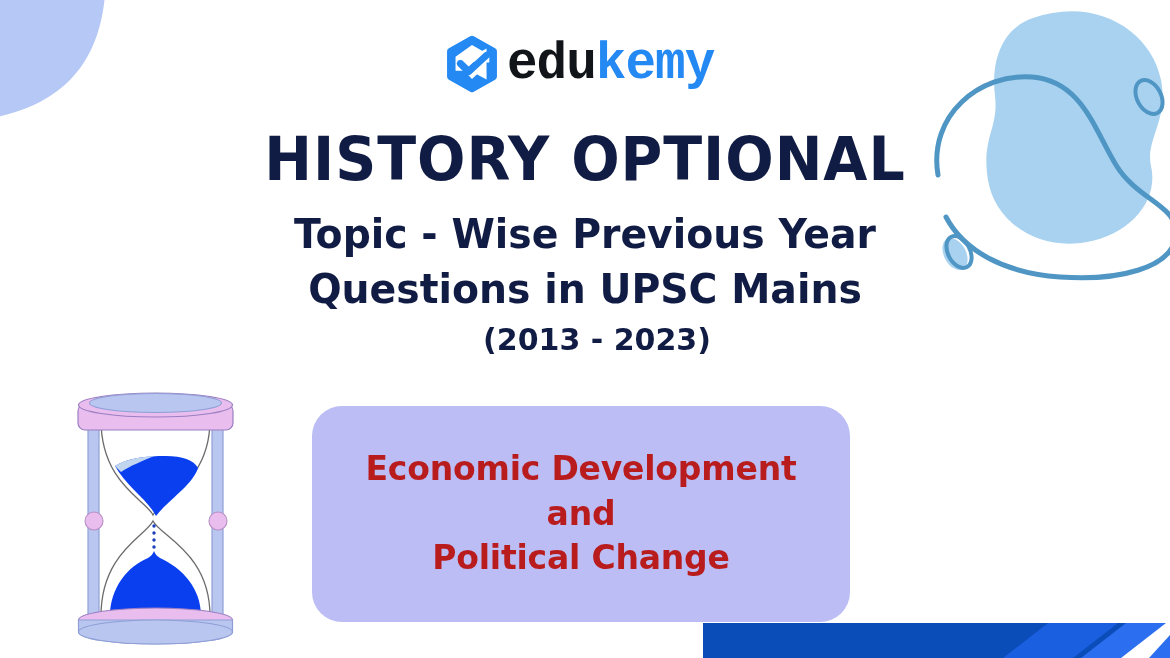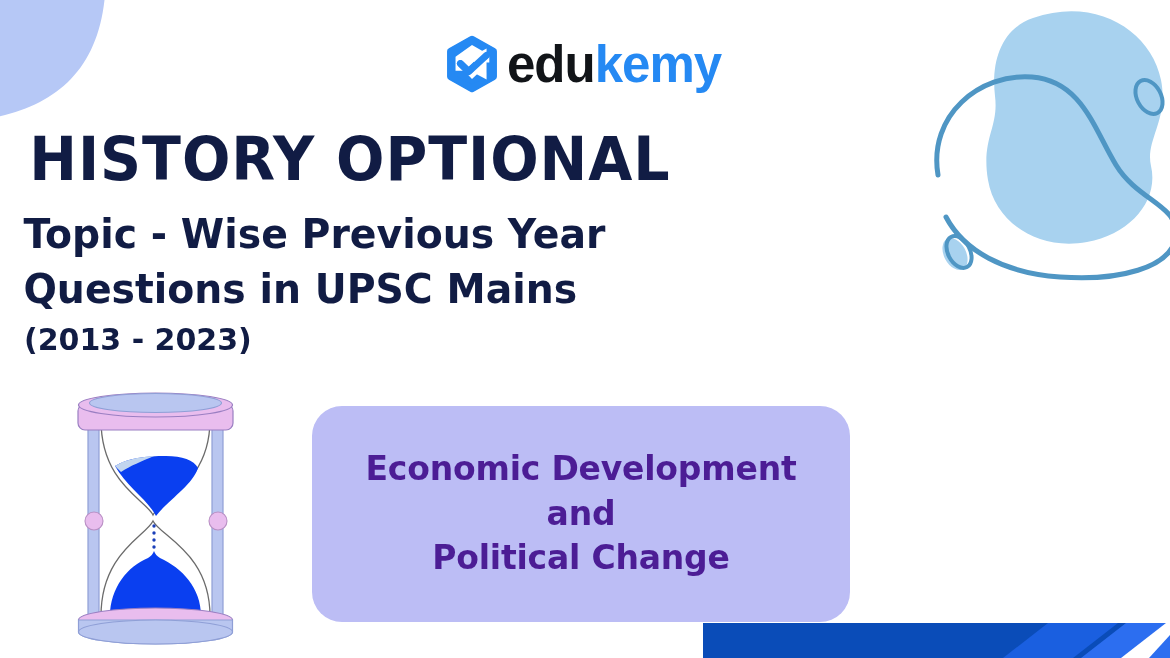--- a/index.html
+++ b/index.html
@@ -55,38 +55,38 @@
     left: 441px;
     top: 29px;
     width: 280px;
     height: 70px;
     display: flex;
     align-items: center;
     gap: 8px;
   }
   #logo-mark { width: 62px; height: 62px; flex: none; }
   #logo-text {
-    font-family: Liberation Sans, sans-serif;
+    font-family: Liberation Mono, monospace;
     font-size: 51px;
     font-weight: 700;
     letter-spacing: -1px;
     line-height: 1;
     white-space: nowrap;
     margin-left: -4px;
   }
   #logo-text .edu  { color: #111418; }
   #logo-text .kemy { color: #2589f3; }
 
   
   #title-block {
     position: absolute;
     left: 0;
     top: 128px;
     width: 1170px;
-    text-align: left;
+    text-align: center;
   }
   #main-title {
     font-family: "DejaVu Sans", sans-serif;
     font-size: 60px;
     font-weight: 700;
     letter-spacing: 1px;
     color: #111c44;
     line-height: 1.05;
     margin: 0;
     transform: scaleX(0.95);
@@ -123,21 +123,21 @@
     display: flex;
     flex-direction: column;
     align-items: center;
     justify-content: center;
     gap: 6px;
   }
   #topic-card .topic-line {
     font-family: "DejaVu Sans", sans-serif;
     font-size: 33px;
     font-weight: 700;
-    color: #4c1d95;
+    color: #b91c1c;
     line-height: 1.18;
     letter-spacing: -0.2px;
   }
 
   
   #hourglass {
     position: absolute;
     left: 58px;
     top: 388px;
     width: 195px;

